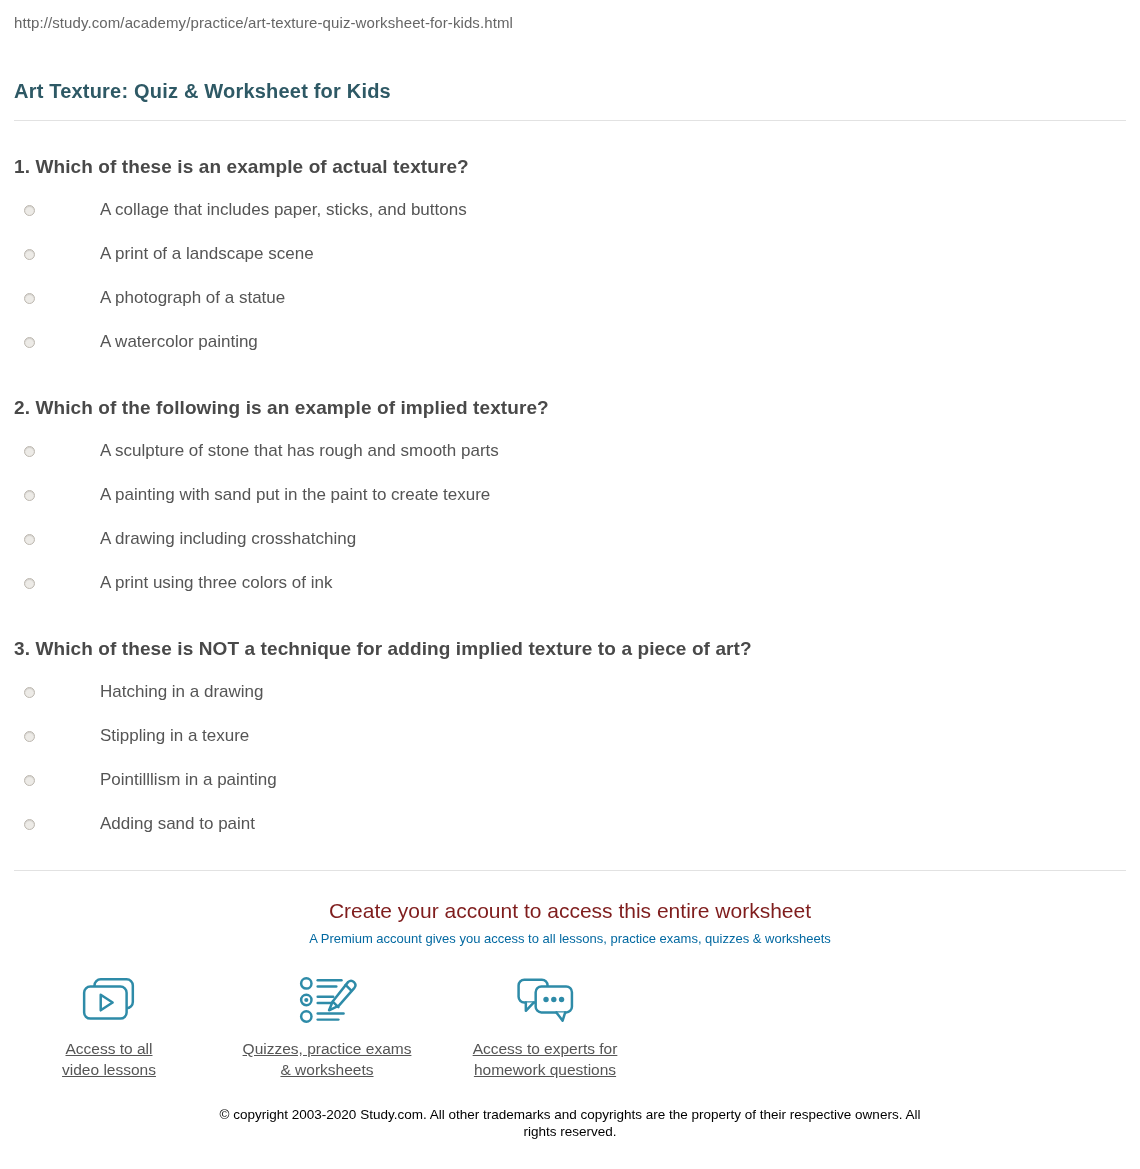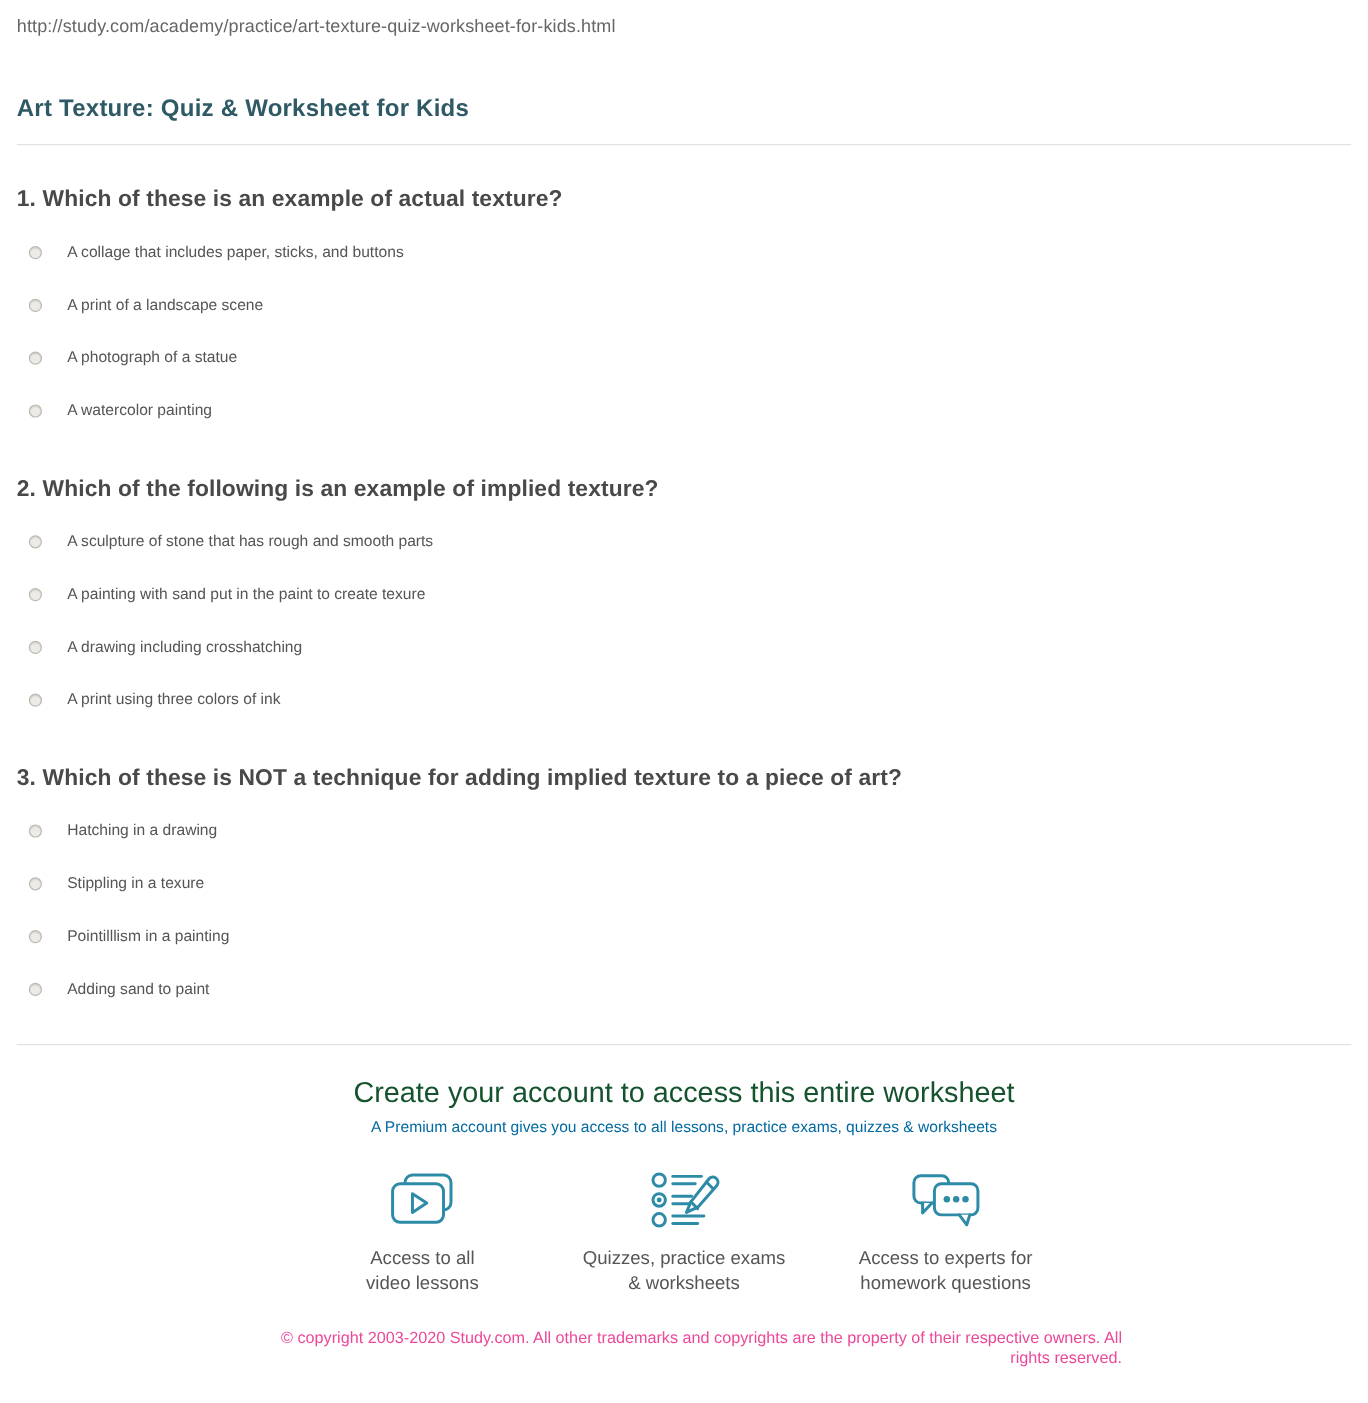--- a/index.html
+++ b/index.html
@@ -28,37 +28,37 @@
   
   .questions { padding:0 14px; }
   .question h2 { font-size:19px; font-weight:700; color:#494949; margin:35px 0 0 0;
                  line-height:22px; letter-spacing:0.1px; }
   .question.q2 h2, .question.q3 h2 { margin-top:33px; }
   .options { margin-top:10px; }
   .option { display:flex; align-items:center; height:44px; cursor:pointer; }
   .radio { width:11px; height:11px; border-radius:50%; margin:0 21px 0 10px;
            background:#edebe7; border:1px solid #bdb8b0;
            box-shadow: inset 0 1px 1px rgba(0,0,0,0.12); flex:none; }
-  .option-label { font-size:13px; color:#555; line-height:20px; }
+  .option-label { font-size:17px; color:#555; line-height:20px;margin-left:44px; }
 
   
   .cta { text-align:center; }
-  .cta-heading { margin:24px 0 0 0; font-size:24px; font-weight:400; color:#14532d;
+  .cta-heading { margin:24px 0 0 0; font-size:21px; font-weight:400; color:#7f1d1d;
                  line-height:31px; cursor:pointer; }
   .cta-sub { margin-top:3px; font-size:13px; color:#0369a1; line-height:19px; }
 
   
-  .features { display:flex; justify-content:center; margin-top:27px; }
+  .features { display:flex; justify-content:flex-start; margin-top:27px;text-decoration:underline; }
   .feature { width:218px; text-align:center; }
   .feature-icon { height:58px; display:flex; align-items:flex-start; justify-content:center; }
   .feature-label { margin-top:5px; font-size:15.5px; color:#555; line-height:21px; }
 
   
-  .copyright { margin:26px auto 0 auto; max-width:730px; text-align:right;
-               font-size:13.5px; color:#ec4899; line-height:17px; }
+  .copyright { margin:26px auto 0 auto; max-width:730px; text-align:center;
+               font-size:13.5px; color:#000000; line-height:17px; }
   .page-bottom-pad { height:30px; }
 </style>
 </head>
 <body>
 
 <div class="header">
   <div class="url">http://study.com/academy/practice/art-texture-quiz-worksheet-for-kids.html</div>
 </div>
 
 <h1 class="page-title">Art Texture: Quiz &amp; Worksheet for Kids</h1>

